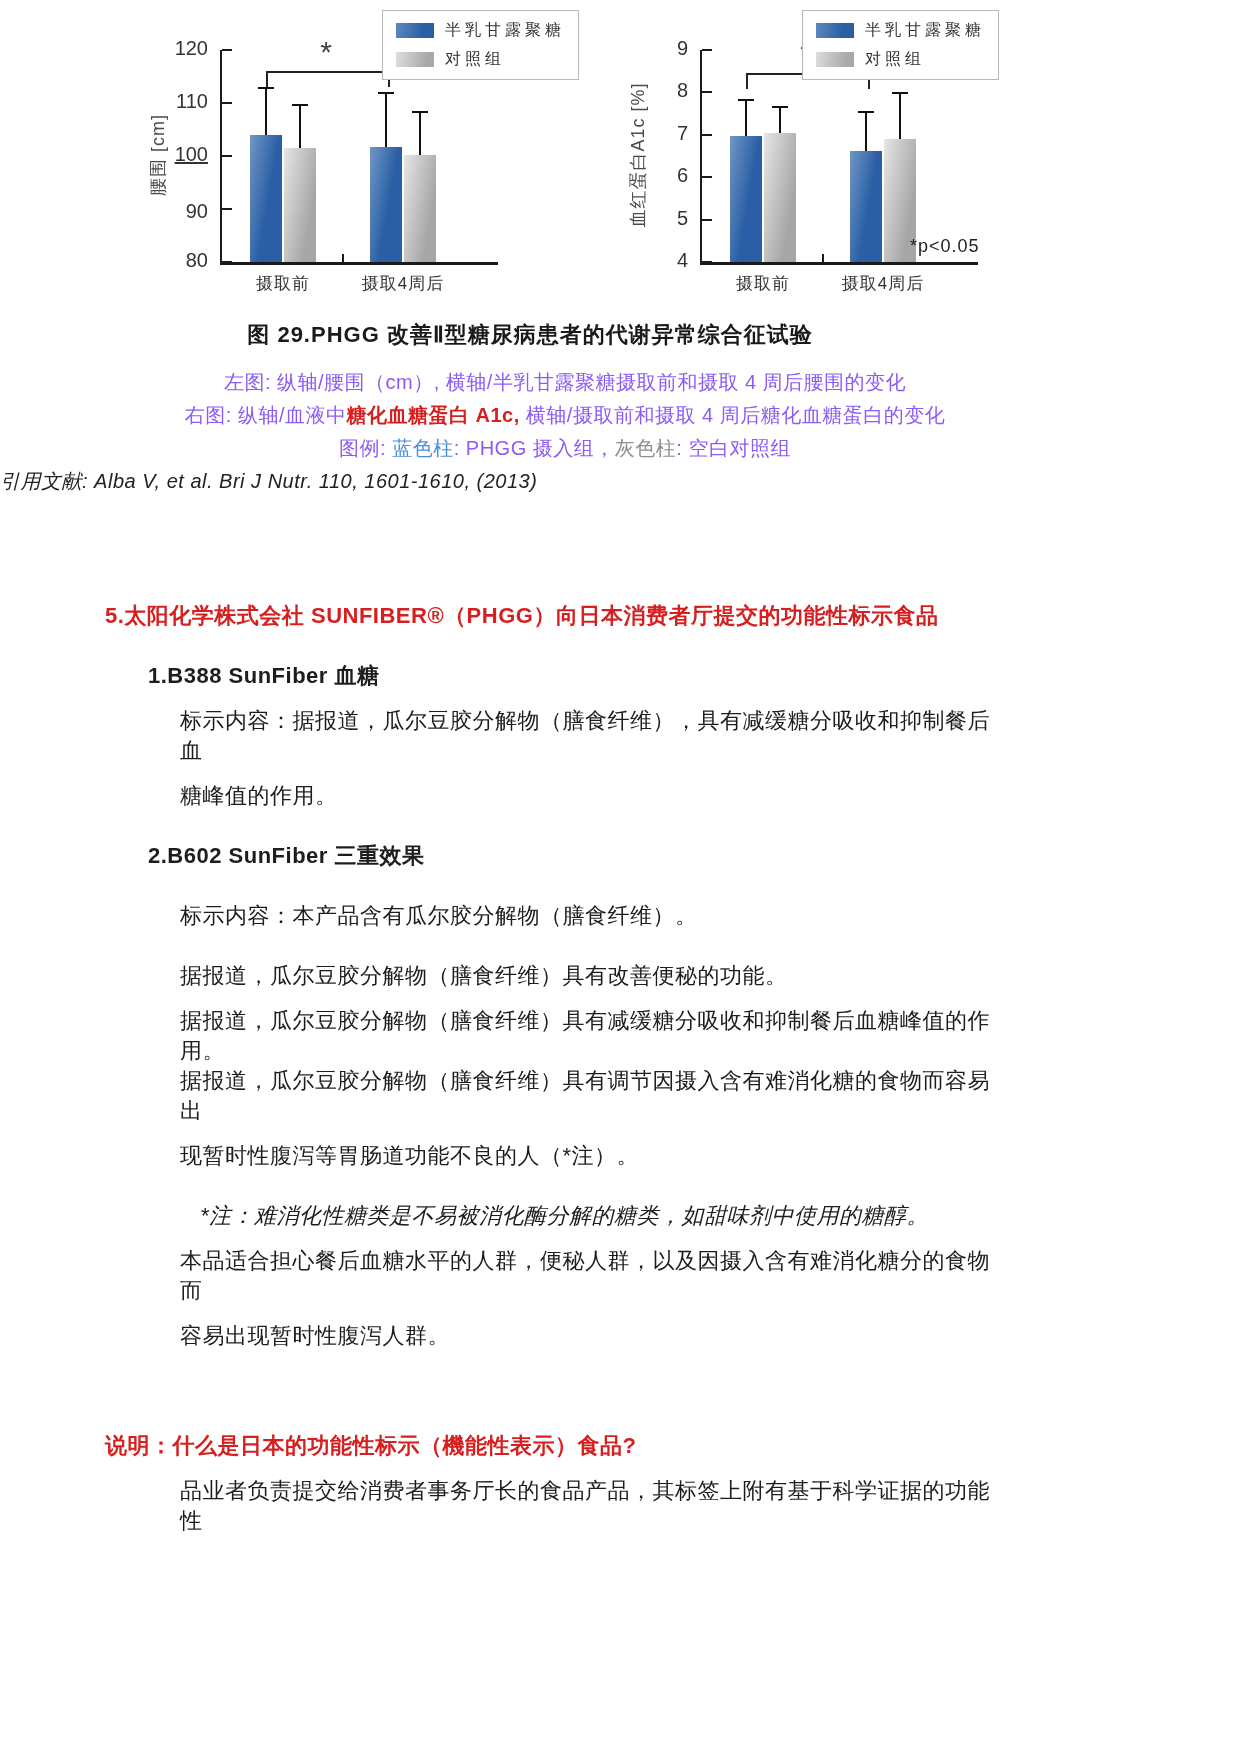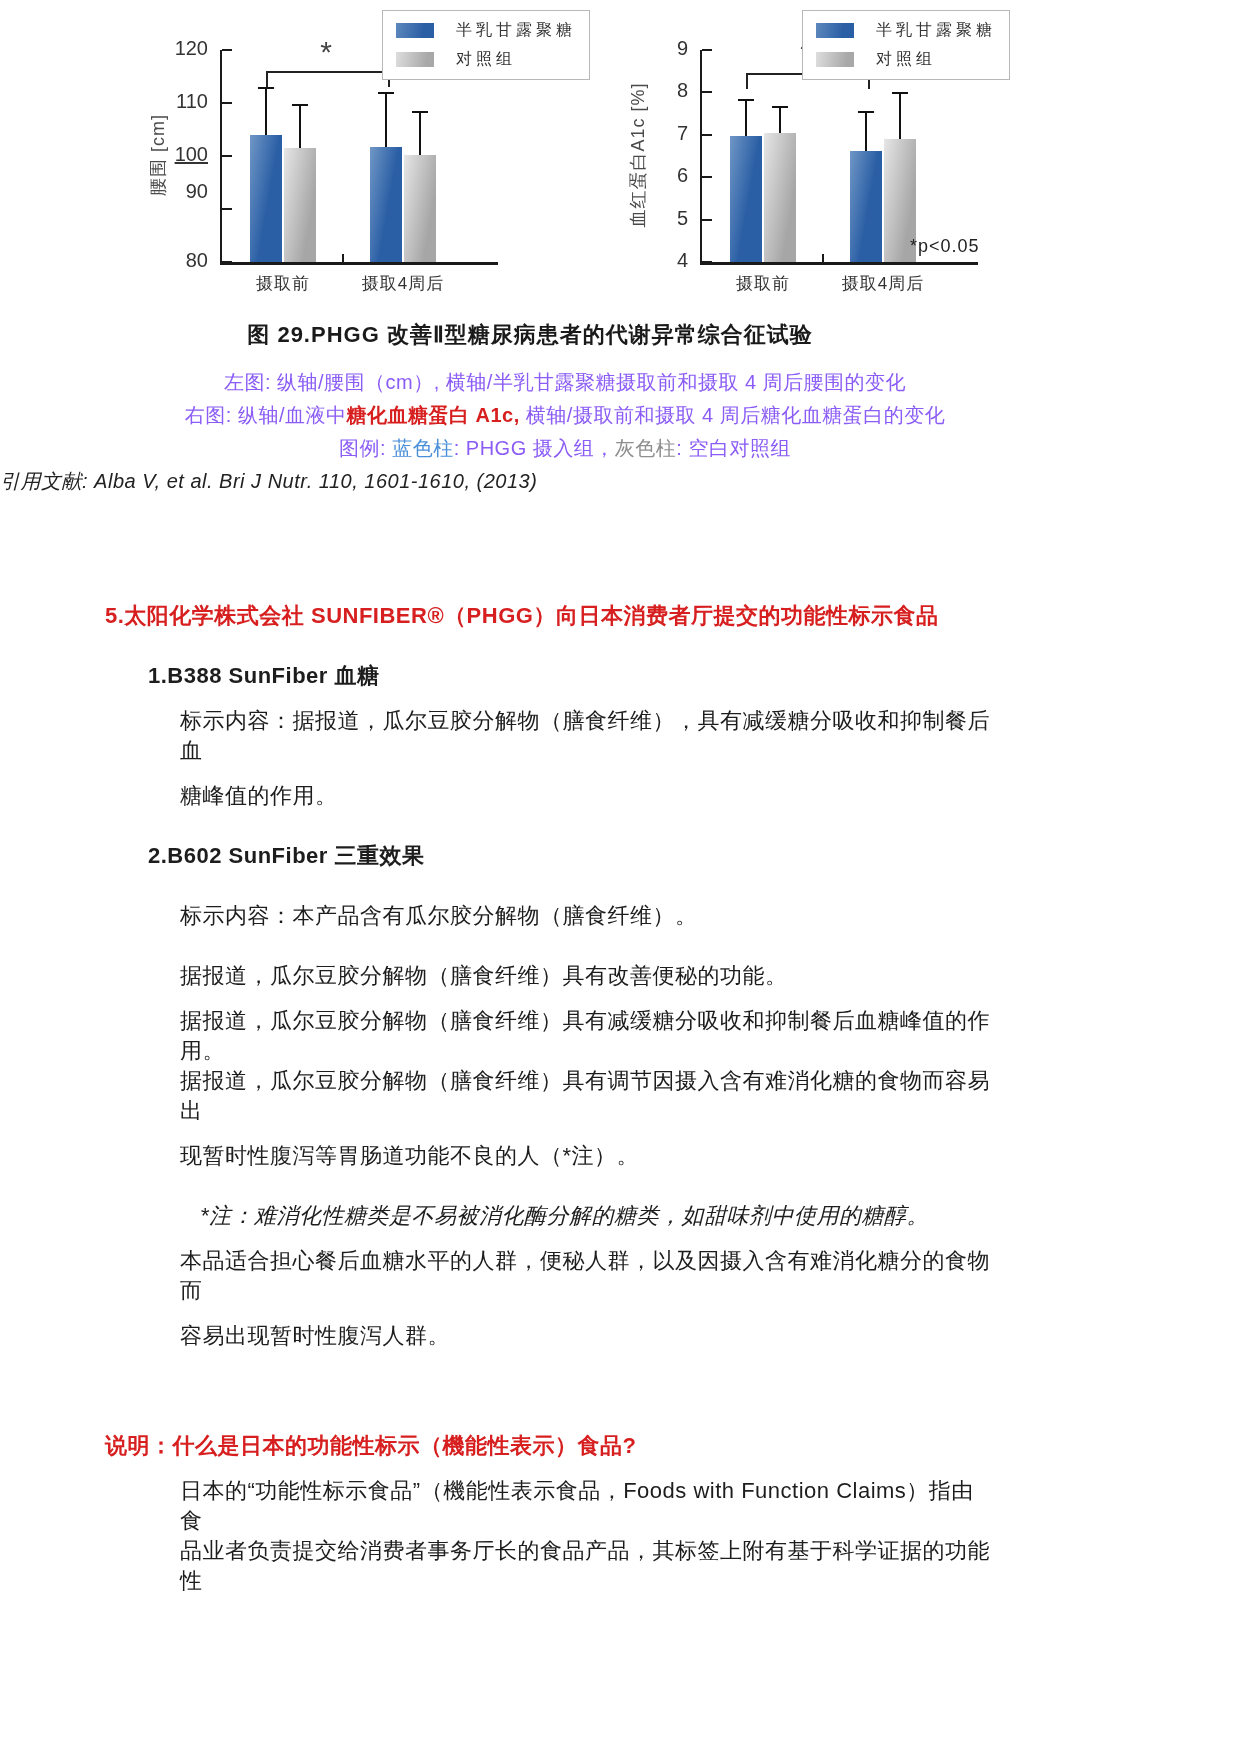--- a/index.html
+++ b/index.html
@@ -14,21 +14,21 @@
   .ticklabel{position:absolute;text-align:right;font-size:20px;color:#333;}
   .bar{position:absolute;}
   .bar.blue{background:linear-gradient(100deg,#7097c6 0%,#2b5fa5 55%,#2b5fa5 100%);}
   .bar.gray{background:linear-gradient(100deg,#e6e6e6 0%,#a6a6a6 75%);}
   .err{position:absolute;background:#111;}
   .bracket{position:absolute;border:2px solid #222;border-bottom:none;}
   .star{position:absolute;text-align:center;font-size:30px;color:#444;}
   .xcat{position:absolute;text-align:center;font-size:17px;color:#333;letter-spacing:1px;}
   .ylabel{position:absolute;width:240px;text-align:center;transform:rotate(-90deg);font-size:18px;color:#4a4a4a;letter-spacing:1px;}
   .legend{position:absolute;background:#fff;border:1px solid #b8b8b8;padding:9px 13px;display:flex;flex-direction:column;gap:8px;}
-  .lrow{display:flex;align-items:center;gap:22px;}
+  .lrow{display:flex;align-items:center;gap:11px;}
   .sw{width:38px;height:15px;display:inline-block;flex:0 0 auto;}
   .sw.blue{background:linear-gradient(100deg,#5d88bd,#2b5fa5 70%);}
   .sw.gray{background:linear-gradient(100deg,#dedede,#a8a8a8 80%);}
   .llb{font-size:16px;letter-spacing:4px;color:#333;white-space:nowrap;}
   .pnote{position:absolute;font-size:18px;color:#222;letter-spacing:1px;white-space:nowrap;}
 
   
   .caption{width:1060px;text-align:center;font-size:22px;font-weight:bold;color:#1a1a1a;margin-top:12px;height:34px;line-height:34px;letter-spacing:1px;}
   .fig-notes{width:1130px;margin-top:14px;font-size:20px;color:#222;}
   .fnline{height:33px;line-height:33px;letter-spacing:0.5px;}
@@ -59,21 +59,21 @@
     <div class="chart" id="chart-0">
         <div class="axis" style="left: 80px; top: 42px; width: 2px; height: 215px;"></div>
         <div class="axis" style="left: 80px; top: 254px; width: 278px; height: 3px;"></div>
         <div class="tick" style="left: 82px; top: 41px; width: 10px; height: 2px;"></div>
         <div class="ticklabel" style="left: 22px; top: 29px; width: 46px;">120</div>
         <div class="tick" style="left: 82px; top: 94px; width: 10px; height: 2px;"></div>
         <div class="ticklabel" style="left: 22px; top: 82px; width: 46px;">110</div>
         <div class="tick" style="left: 82px; top: 147px; width: 10px; height: 2px;"></div>
         <div class="ticklabel" style="left: 22px; top: 135px; width: 46px; text-decoration: underline;">100</div>
         <div class="tick" style="left: 82px; top: 200px; width: 10px; height: 2px;"></div>
-        <div class="ticklabel" style="left: 22px; top: 172px; width: 46px;">90</div>
+        <div class="ticklabel" style="left: 22px; top: 192px; width: 46px;">90</div>
         <div class="tick" style="left: 82px; top: 253px; width: 10px; height: 2px;"></div>
         <div class="ticklabel" style="left: 22px; top: 241px; width: 46px;">80</div>
         <div class="tick" style="left: 202px; top: 246px; width: 2px; height: 8px;"></div>
         <div class="ylabel" style="left: -102px; top: 135px;">腰围 [cm]</div>
         <div class="bar blue" style="left: 110px; top: 126.8px; width: 32px; height: 127.2px;"></div>
         <div class="err" style="left: 125px; top: 80.16px; width: 2px; height: 46.64px;"></div>
         <div class="err" style="left: 118px; top: 79.16px; width: 16px; height: 2px;"></div>
         <div class="bar blue" style="left: 230px; top: 138.99px; width: 32px; height: 115.01px;"></div>
         <div class="err" style="left: 245px; top: 84.93px; width: 2px; height: 54.06px;"></div>
         <div class="err" style="left: 238px; top: 83.93px; width: 16px; height: 2px;"></div>
@@ -160,16 +160,15 @@
       <div class="line body">标示内容：本产品含有瓜尔胶分解物（膳食纤维）。</div>
       <div class="line body">据报道，瓜尔豆胶分解物（膳食纤维）具有改善便秘的功能。</div>
       <div class="line body">据报道，瓜尔豆胶分解物（膳食纤维）具有减缓糖分吸收和抑制餐后血糖峰值的作用。</div>
       <div class="line body">据报道，瓜尔豆胶分解物（膳食纤维）具有调节因摄入含有难消化糖的食物而容易出</div>
       <div class="line body">现暂时性腹泻等胃肠道功能不良的人（*注）。</div>
       <div class="line note">*注：难消化性糖类是不易被消化酶分解的糖类，如甜味剂中使用的糖醇。</div>
       <div class="line body">本品适合担心餐后血糖水平的人群，便秘人群，以及因摄入含有难消化糖分的食物而</div>
       <div class="line body">容易出现暂时性腹泻人群。</div>
       <div class="line spacer"></div>
       <div class="line red-h">说明：什么是日本的功能性标示（機能性表示）食品?</div>
-      <div class="line body">日本的“功能性标示食品”（機能性表示食品，Foods with Function Claims）指由食</div>
       <div class="line body">品业者负责提交给消费者事务厅长的食品产品，其标签上附有基于科学证据的功能性</div>
     </div>
 </div>
 
 </body></html>

